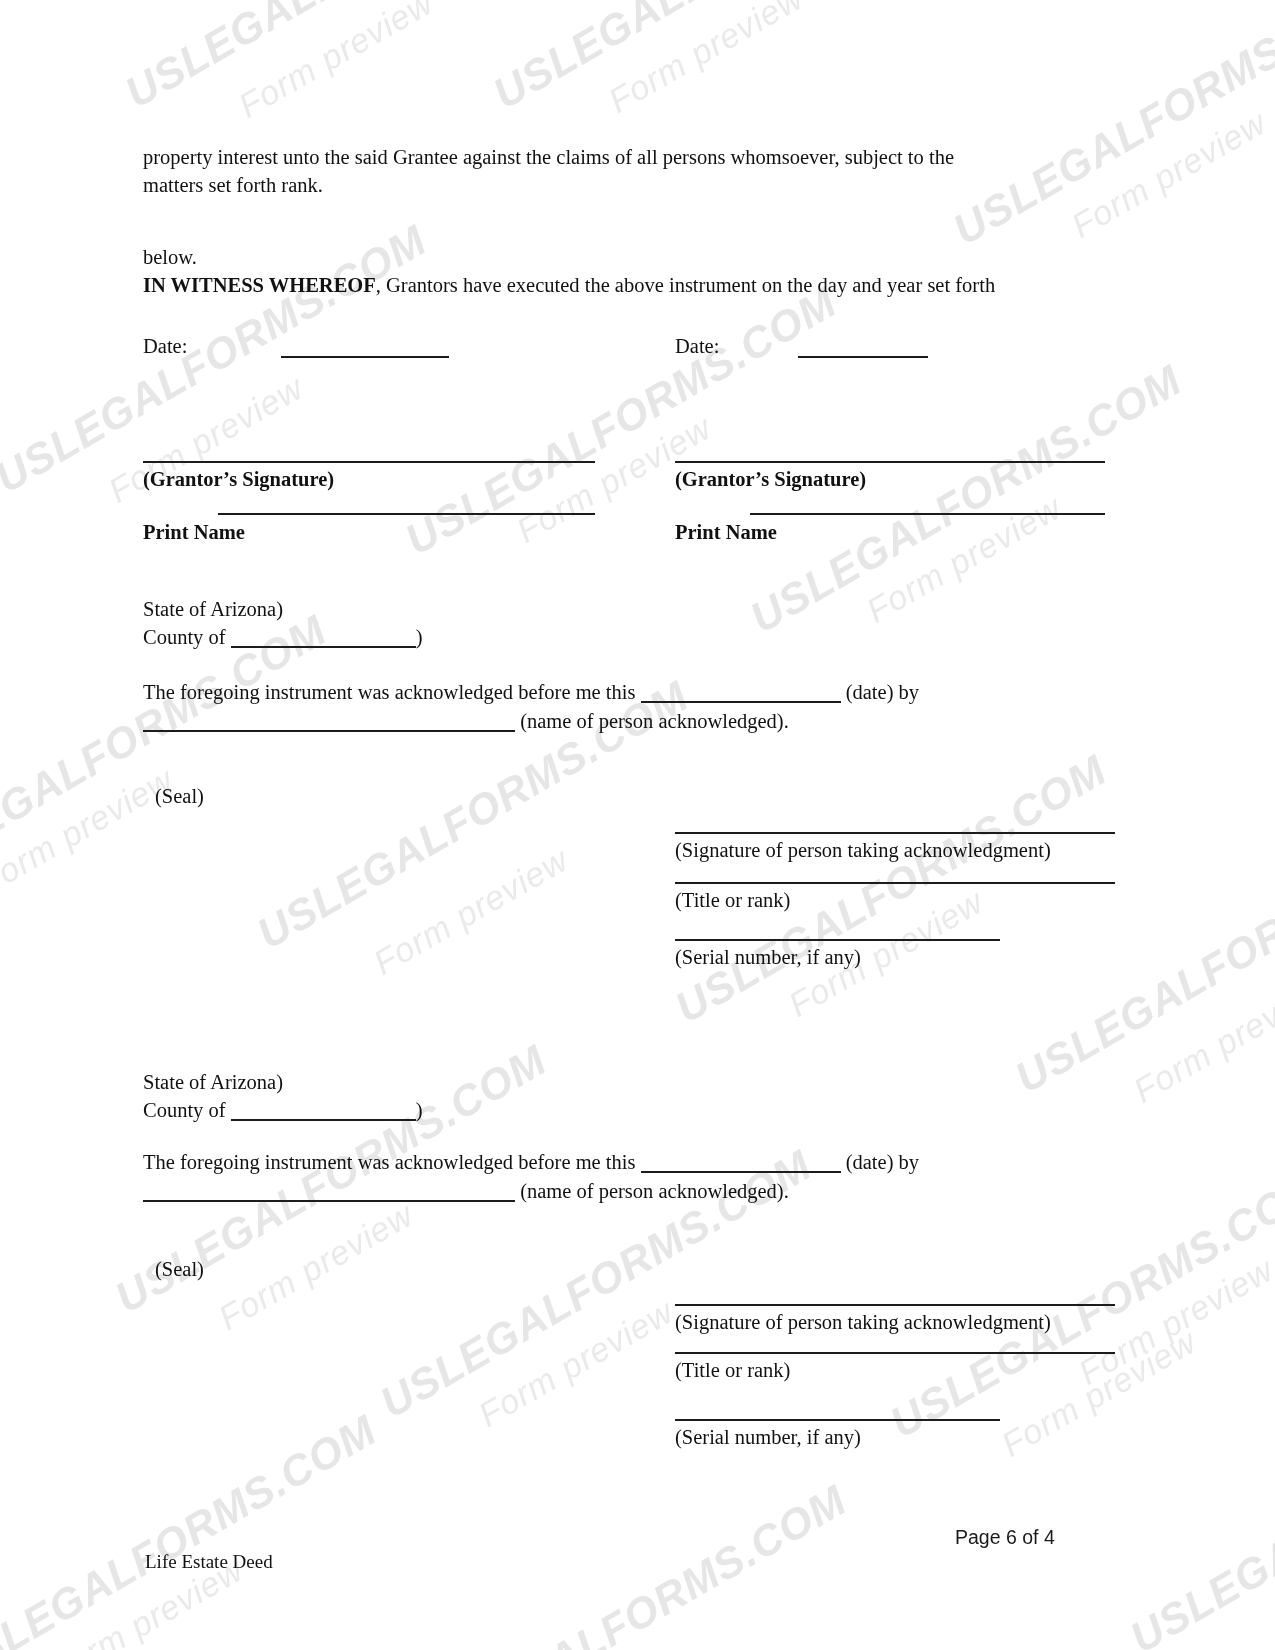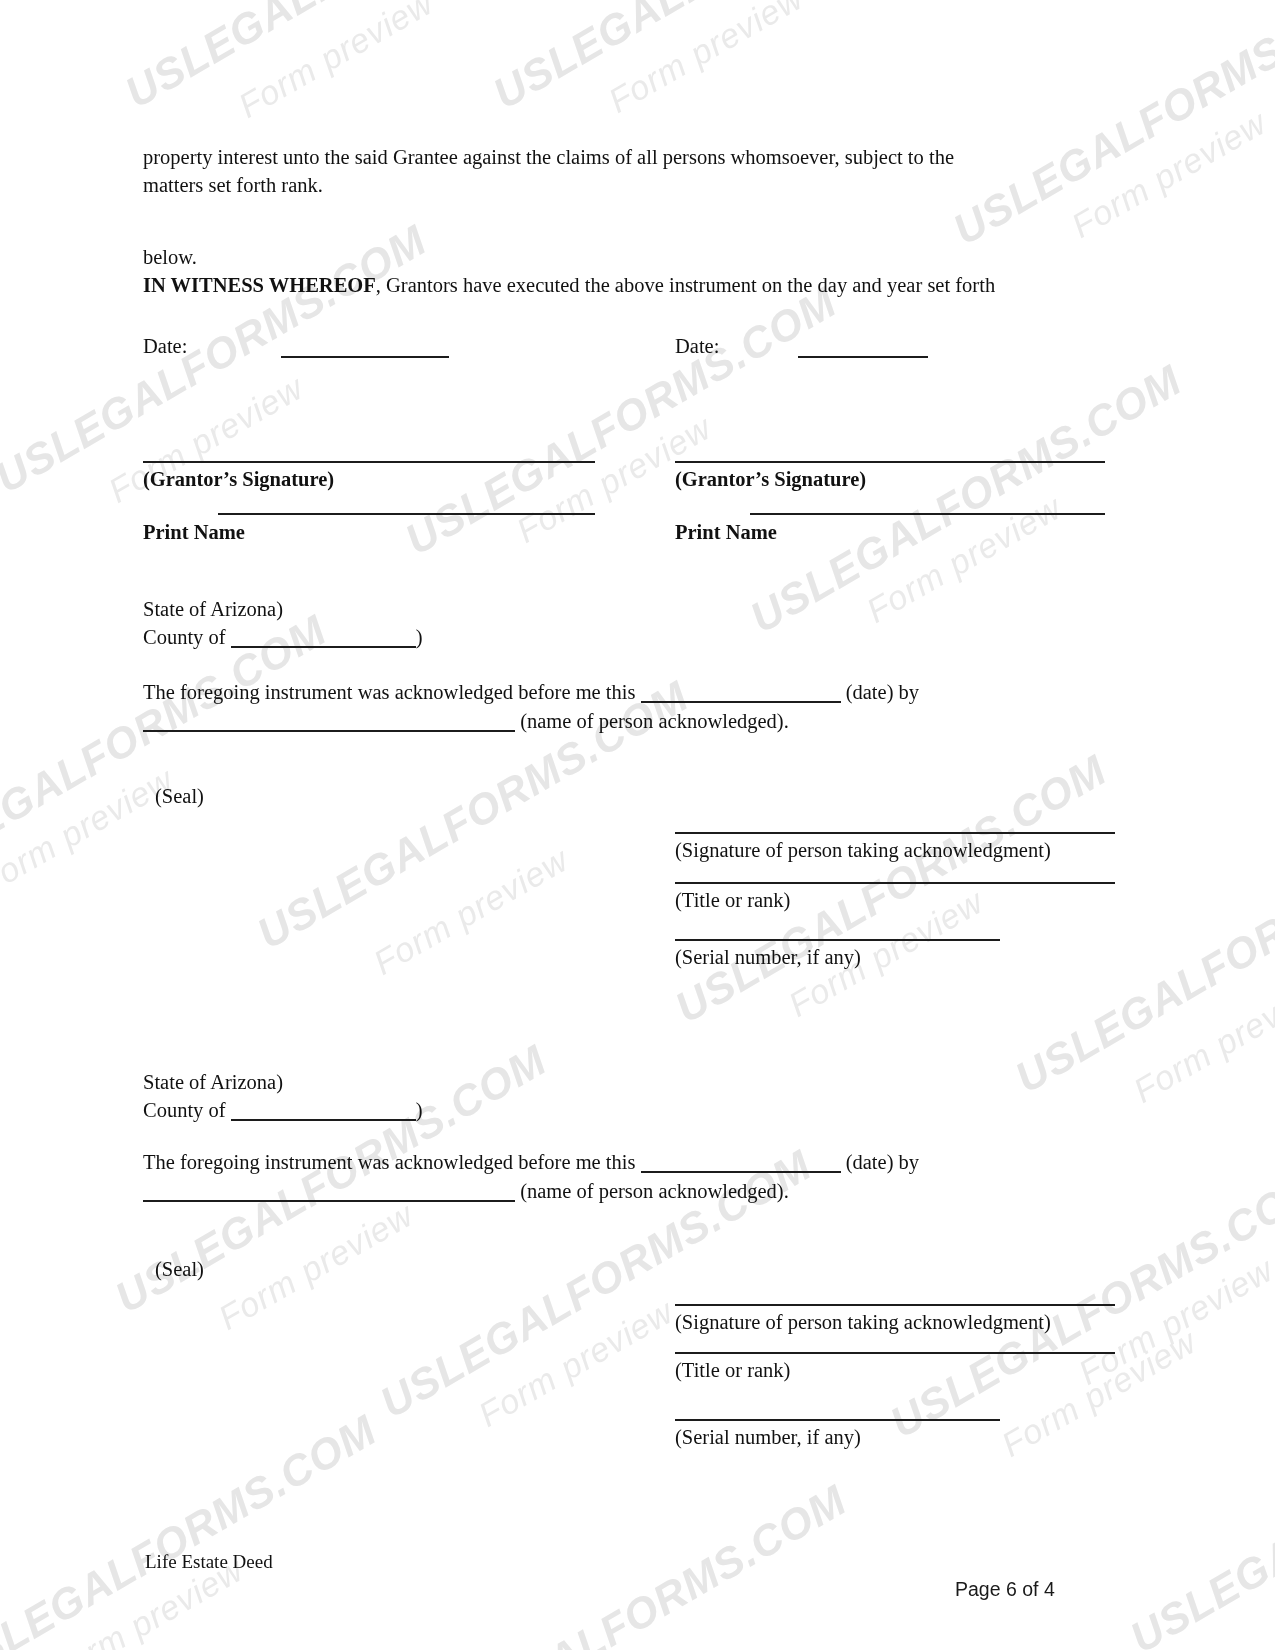--- a/index.html
+++ b/index.html
@@ -106,15 +106,15 @@
   <div class="abs line" style="left:155px;top:1255px;">(Seal)</div>
 
   <div class="ul" style="left:675px;top:1304px;width:440px;"></div>
   <div class="abs line" style="left:675px;top:1308px;">(Signature of person taking acknowledgment)</div>
   <div class="ul" style="left:675px;top:1352px;width:440px;"></div>
   <div class="abs line" style="left:675px;top:1356px;">(Title or rank)</div>
   <div class="ul" style="left:675px;top:1419px;width:325px;"></div>
   <div class="abs line" style="left:675px;top:1423px;">(Serial number, if any)</div>
 
   <div class="abs footer-serif" style="left:145px;top:1551px;">Life Estate Deed</div>
-  <div class="abs footer-sans" style="left:955px;top:1578px;">Page 6 of 4</div>
+  <div class="abs footer-sans" style="left:955px;top:1526px;">Page 6 of 4</div>
 
 </div>
 
 </body></html>

